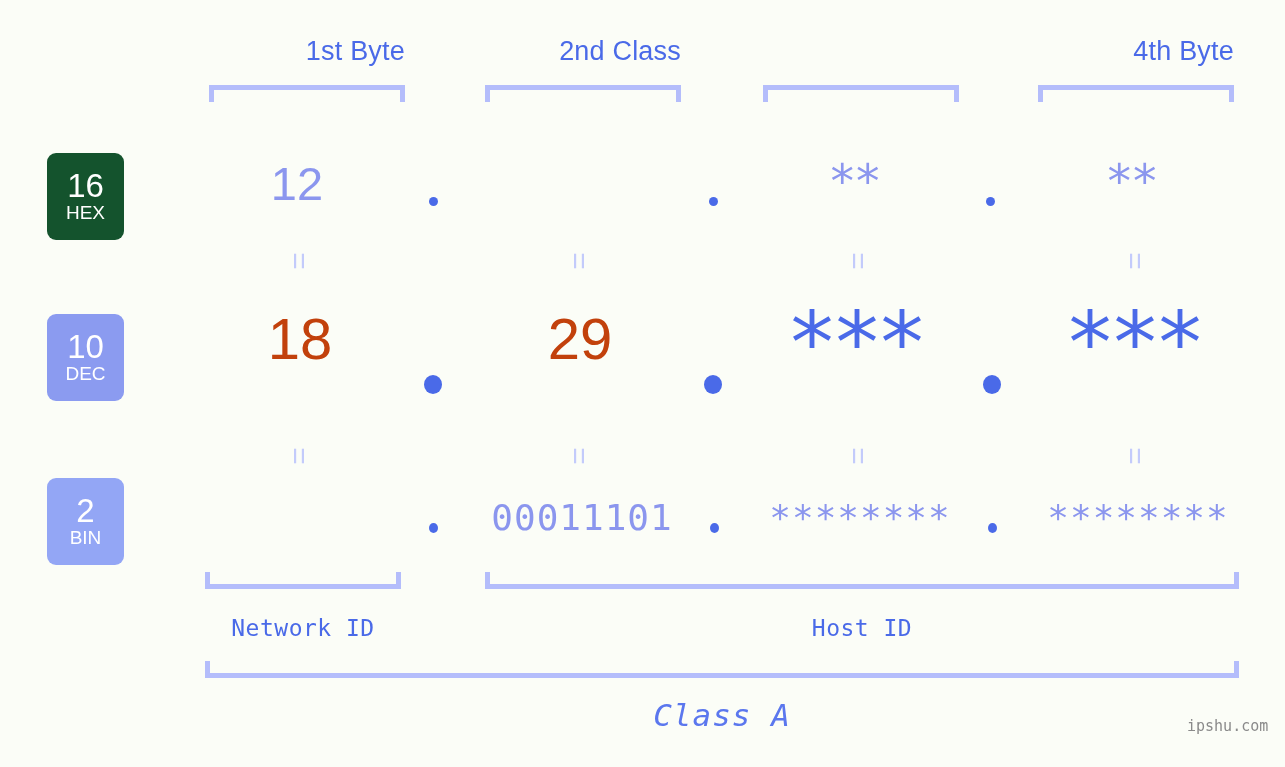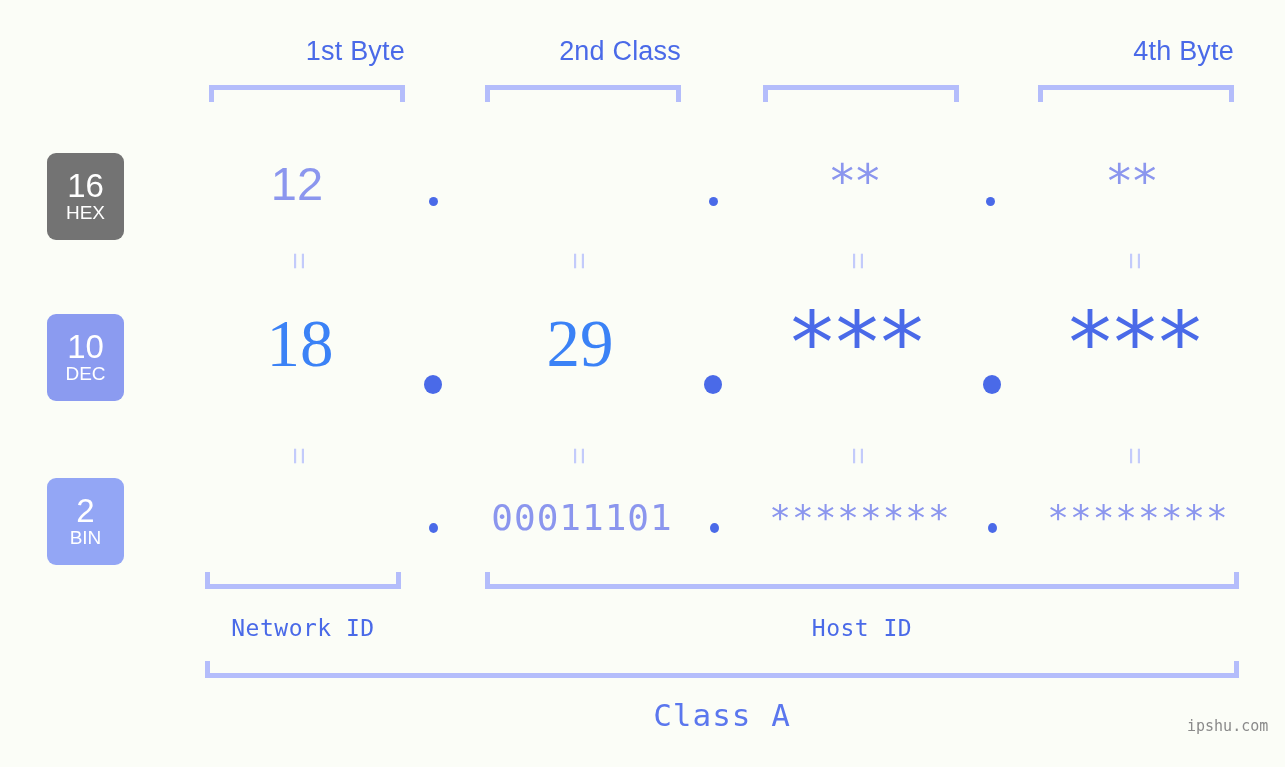--- a/index.html
+++ b/index.html
@@ -92,23 +92,23 @@
     font-size: 47px;
     font-family: "Liberation Sans", sans-serif;
   }
   .hex-star {
     color: #8b96ee;
     font-size: 47px;
     font-family: "DejaVu Sans", sans-serif;
     letter-spacing: 2px;
   }
   .dec-val {
-    color: #3b82f6;
-    font-size: 67px;
-    font-family: Liberation Serif, serif;
+    color: #c2410c;
+    font-size: 58px;
+    font-family: Liberation Sans, sans-serif;
   }
   .dec-star {
     color: #4a6ae8;
     font-size: 86px;
     font-family: "DejaVu Sans", sans-serif;
     letter-spacing: 2px;
   }
   .bin-val {
     color: #8b96ee;
     font-size: 36px;
@@ -173,21 +173,21 @@
 
   <div class="byte-label" style="left:209px; top:38px; width:196px;">1st Byte</div>
   <div class="byte-label" style="left:485px; top:38px; width:196px;">2nd Class</div>
   <div class="byte-label" style="left:1038px; top:38px; width:196px;">4th Byte</div>
 
   <div class="bracket bracket-down" style="left:209px; top:85px; width:196px; height:17px;"></div>
   <div class="bracket bracket-down" style="left:485px; top:85px; width:196px; height:17px;"></div>
   <div class="bracket bracket-down" style="left:763px; top:85px; width:196px; height:17px;"></div>
   <div class="bracket bracket-down" style="left:1038px; top:85px; width:196px; height:17px;"></div>
 
-  <div class="badge" style="left:47px; top:153px; height:87px; background:#737373;">
+  <div class="badge" style="left:47px; top:153px; height:87px; background:#14532d;">
     <span class="num">16</span>
     <span class="nm">HEX</span>
   </div>
 
   <div class="badge" style="left:47px; top:314px; height:87px; background:#8b9bf0;">
     <span class="num">10</span>
     <span class="nm">DEC</span>
   </div>
 
   <div class="badge" style="left:47px; top:478px; height:87px; background:#93a6f5;">
@@ -237,17 +237,17 @@
   <div class="val bin-val" style="left:1040px; top:500px; width:196px;">********</div>
 
   <div class="bracket bracket-up" style="left:205px; top:572px; width:196px; height:17px;"></div>
   <div class="bracket bracket-up" style="left:485px; top:572px; width:754px; height:17px;"></div>
 
   <div class="id-label" style="left:485px; top:617px; width:754px;">Host ID</div>
   <div class="id-label" style="left:205px; top:617px; width:196px;">Network ID</div>
 
   <div class="bracket bracket-up" style="left:205px; top:661px; width:1034px; height:17px;"></div>
 
-  <div class="class-label" style="left:205px; top:700px; width:1034px;">Class A</div>
+  <div class="class-label" style="left:205px; top:700px; width:1034px;font-style:italic;">Class A</div>
 
   <div class="watermark" style="left:1187px; top:719px;">ipshu.com</div>
 
 </div>
 
 </body></html>

